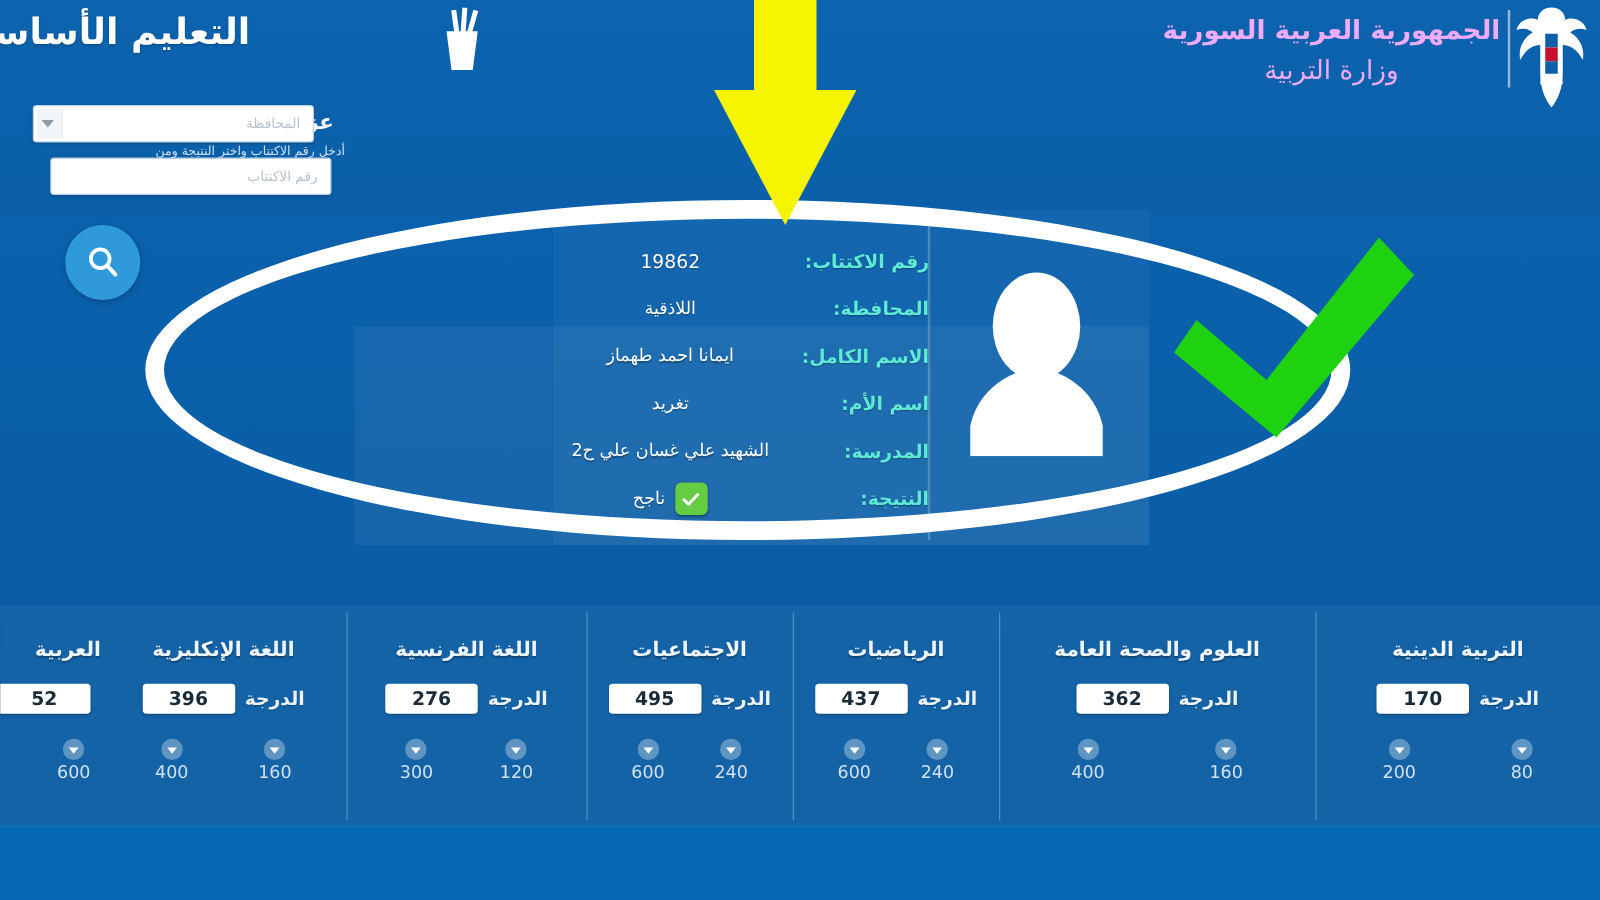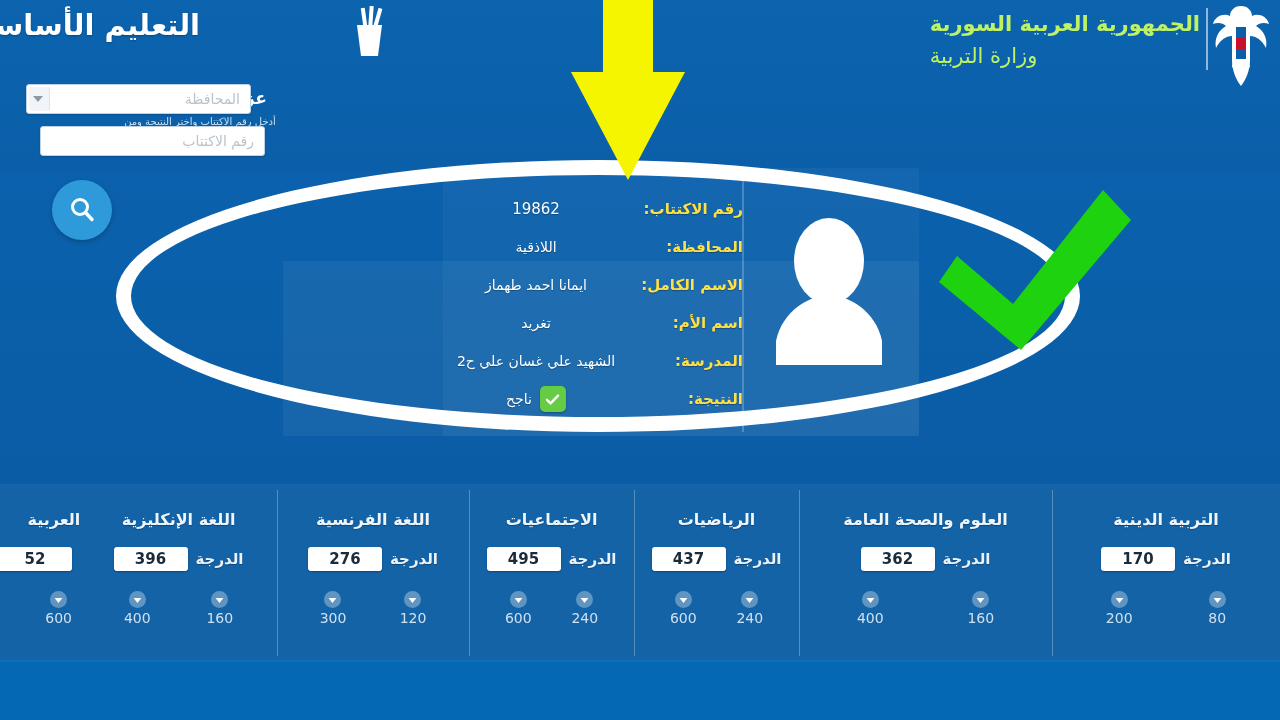--- a/index.html
+++ b/index.html
@@ -17,35 +17,35 @@
   .bg-bottom{position:absolute;left:0;top:660px;width:1280px;height:60px;background:#0568b4;}
   .bg-header-tint{position:absolute;left:0;top:0;width:1280px;height:172px;
     background:linear-gradient(180deg,#0c63ae 0%,#0b5fa9 100%);}
 
   
   .title-main{position:absolute;right:1080px;top:8px;color:#ffffff;font-size:29px;font-weight:bold;
     white-space:nowrap;letter-spacing:.5px;text-shadow:0 1px 2px rgba(0,0,0,.25);}
   .pencil-cup{position:absolute;left:348px;top:6px;width:42px;height:52px;}
 
   
-  .ministry{position:absolute;right:80px;top:10px;text-align:left;color:#bef264;line-height:1.35;}
+  .ministry{position:absolute;right:80px;top:10px;text-align:center;color:#f0abfc;line-height:1.35;}
   .ministry .l1{font-size:21px;font-weight:bold;white-space:nowrap;}
   .ministry .l2{font-size:21px;font-weight:normal;margin-top:4px;}
   .ministry-sep{position:absolute;right:72px;top:8px;width:2px;height:62px;background:rgba(255,255,255,.55);}
   .emblem{position:absolute;right:8px;top:2px;width:62px;height:86px;}
 
   
   .greeting{position:absolute;right:960px;top:88px;text-align:center;width:240px;}
   .greeting .g1{color:#ffffff;font-size:17px;font-weight:bold;}
   .greeting .g2{color:#dce9f6;font-size:10px;margin-top:6px;line-height:1.5;opacity:.92;}
 
   .field{position:absolute;background:#ffffff;border:1px solid #bcd3e6;border-radius:3px;
     box-shadow:0 1px 2px rgba(0,0,0,.18);}
   .field .ph{position:absolute;right:10px;top:50%;transform:translateY(-50%);
-    color:#b9c3cc;font-size:14px;white-space:nowrap;}
+    color:#b9c3cc;font-size:11px;white-space:nowrap;}
   .field.select{left:26px;top:84px;width:223px;height:28px;}
   .field.text{left:40px;top:126px;width:223px;height:28px;}
   .caret{position:absolute;left:6px;top:50%;transform:translateY(-50%);
     width:0;height:0;border-left:5px solid transparent;border-right:5px solid transparent;
     border-top:6px solid #8d9aa6;}
   .caret-box{position:absolute;left:2px;top:2px;width:20px;height:24px;background:#f1f5f9;
     border-right:1px solid #dbe5ee;border-radius:2px;}
 
   .search-btn{position:absolute;left:52px;top:180px;width:60px;height:60px;border-radius:50%;
     background:#2e9ada;display:flex;align-items:center;justify-content:center;
@@ -53,21 +53,21 @@
 
   
   .info-panel{position:absolute;left:283px;top:261px;width:636px;height:175px;
     background:rgba(255,255,255,.055);border-radius:2px;}
   .info-strip{position:absolute;left:443px;top:168px;width:476px;height:268px;
     background:rgba(255,255,255,.04);}
   .info-divider{position:absolute;left:742px;top:172px;width:2px;height:260px;background:rgba(255,255,255,.22);}
 
   .rows{position:absolute;left:443px;top:190px;width:300px;}
   .row{display:flex;justify-content:flex-start;align-items:center;height:38px;direction:rtl;}
-  .row .lbl{width:108px;text-align:right;color:#fde047;font-size:15px;font-weight:bold;
+  .row .lbl{width:108px;text-align:right;color:#5eead4;font-size:15px;font-weight:bold;
     white-space:nowrap;text-shadow:0 1px 1px rgba(0,0,0,.3);}
   .row .val{flex:1;text-align:center;color:#ffffff;font-size:14px;white-space:nowrap;
     text-shadow:0 1px 1px rgba(0,0,0,.3);padding-right:6px;}
   .row .val.num{font-size:15px;}
   .row.result .val{display:flex;align-items:center;justify-content:center;gap:8px;}
   .pass-badge{width:26px;height:26px;border-radius:5px;background:#66cc44;
     display:inline-flex;align-items:center;justify-content:center;box-shadow:0 1px 2px rgba(0,0,0,.3);}
 
   .avatar{position:absolute;left:770px;top:215px;width:118px;height:150px;}
 

